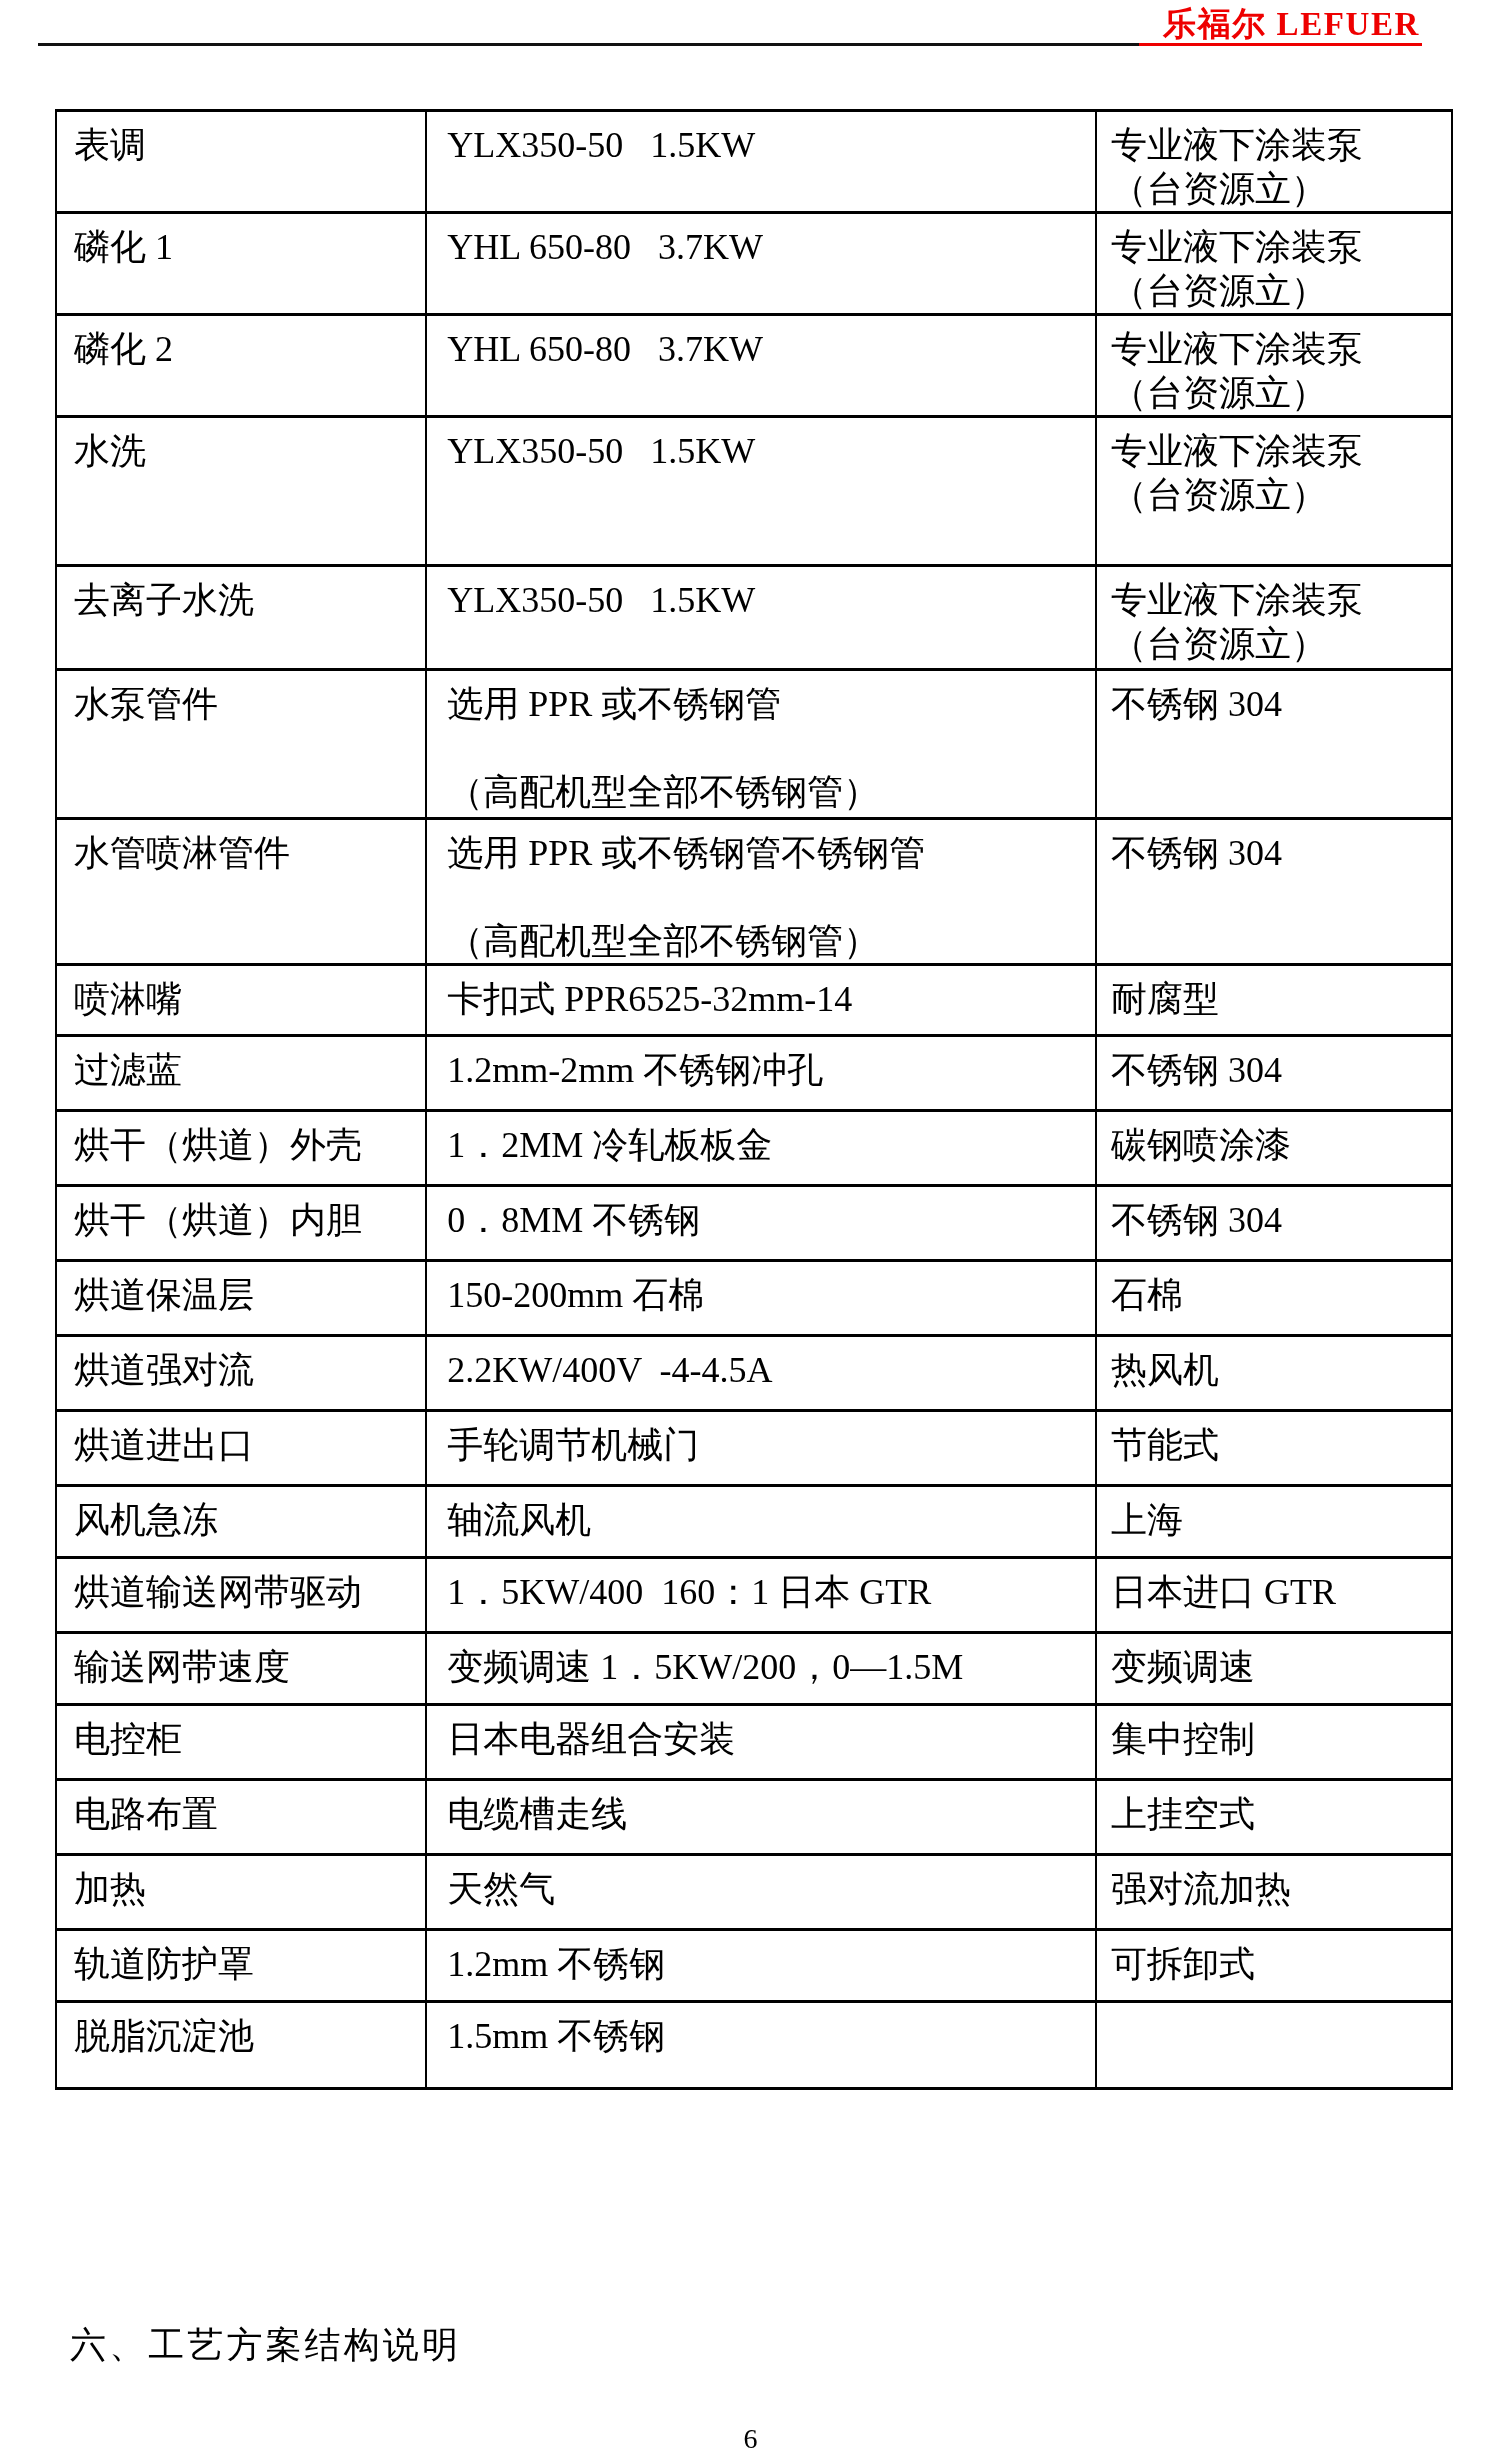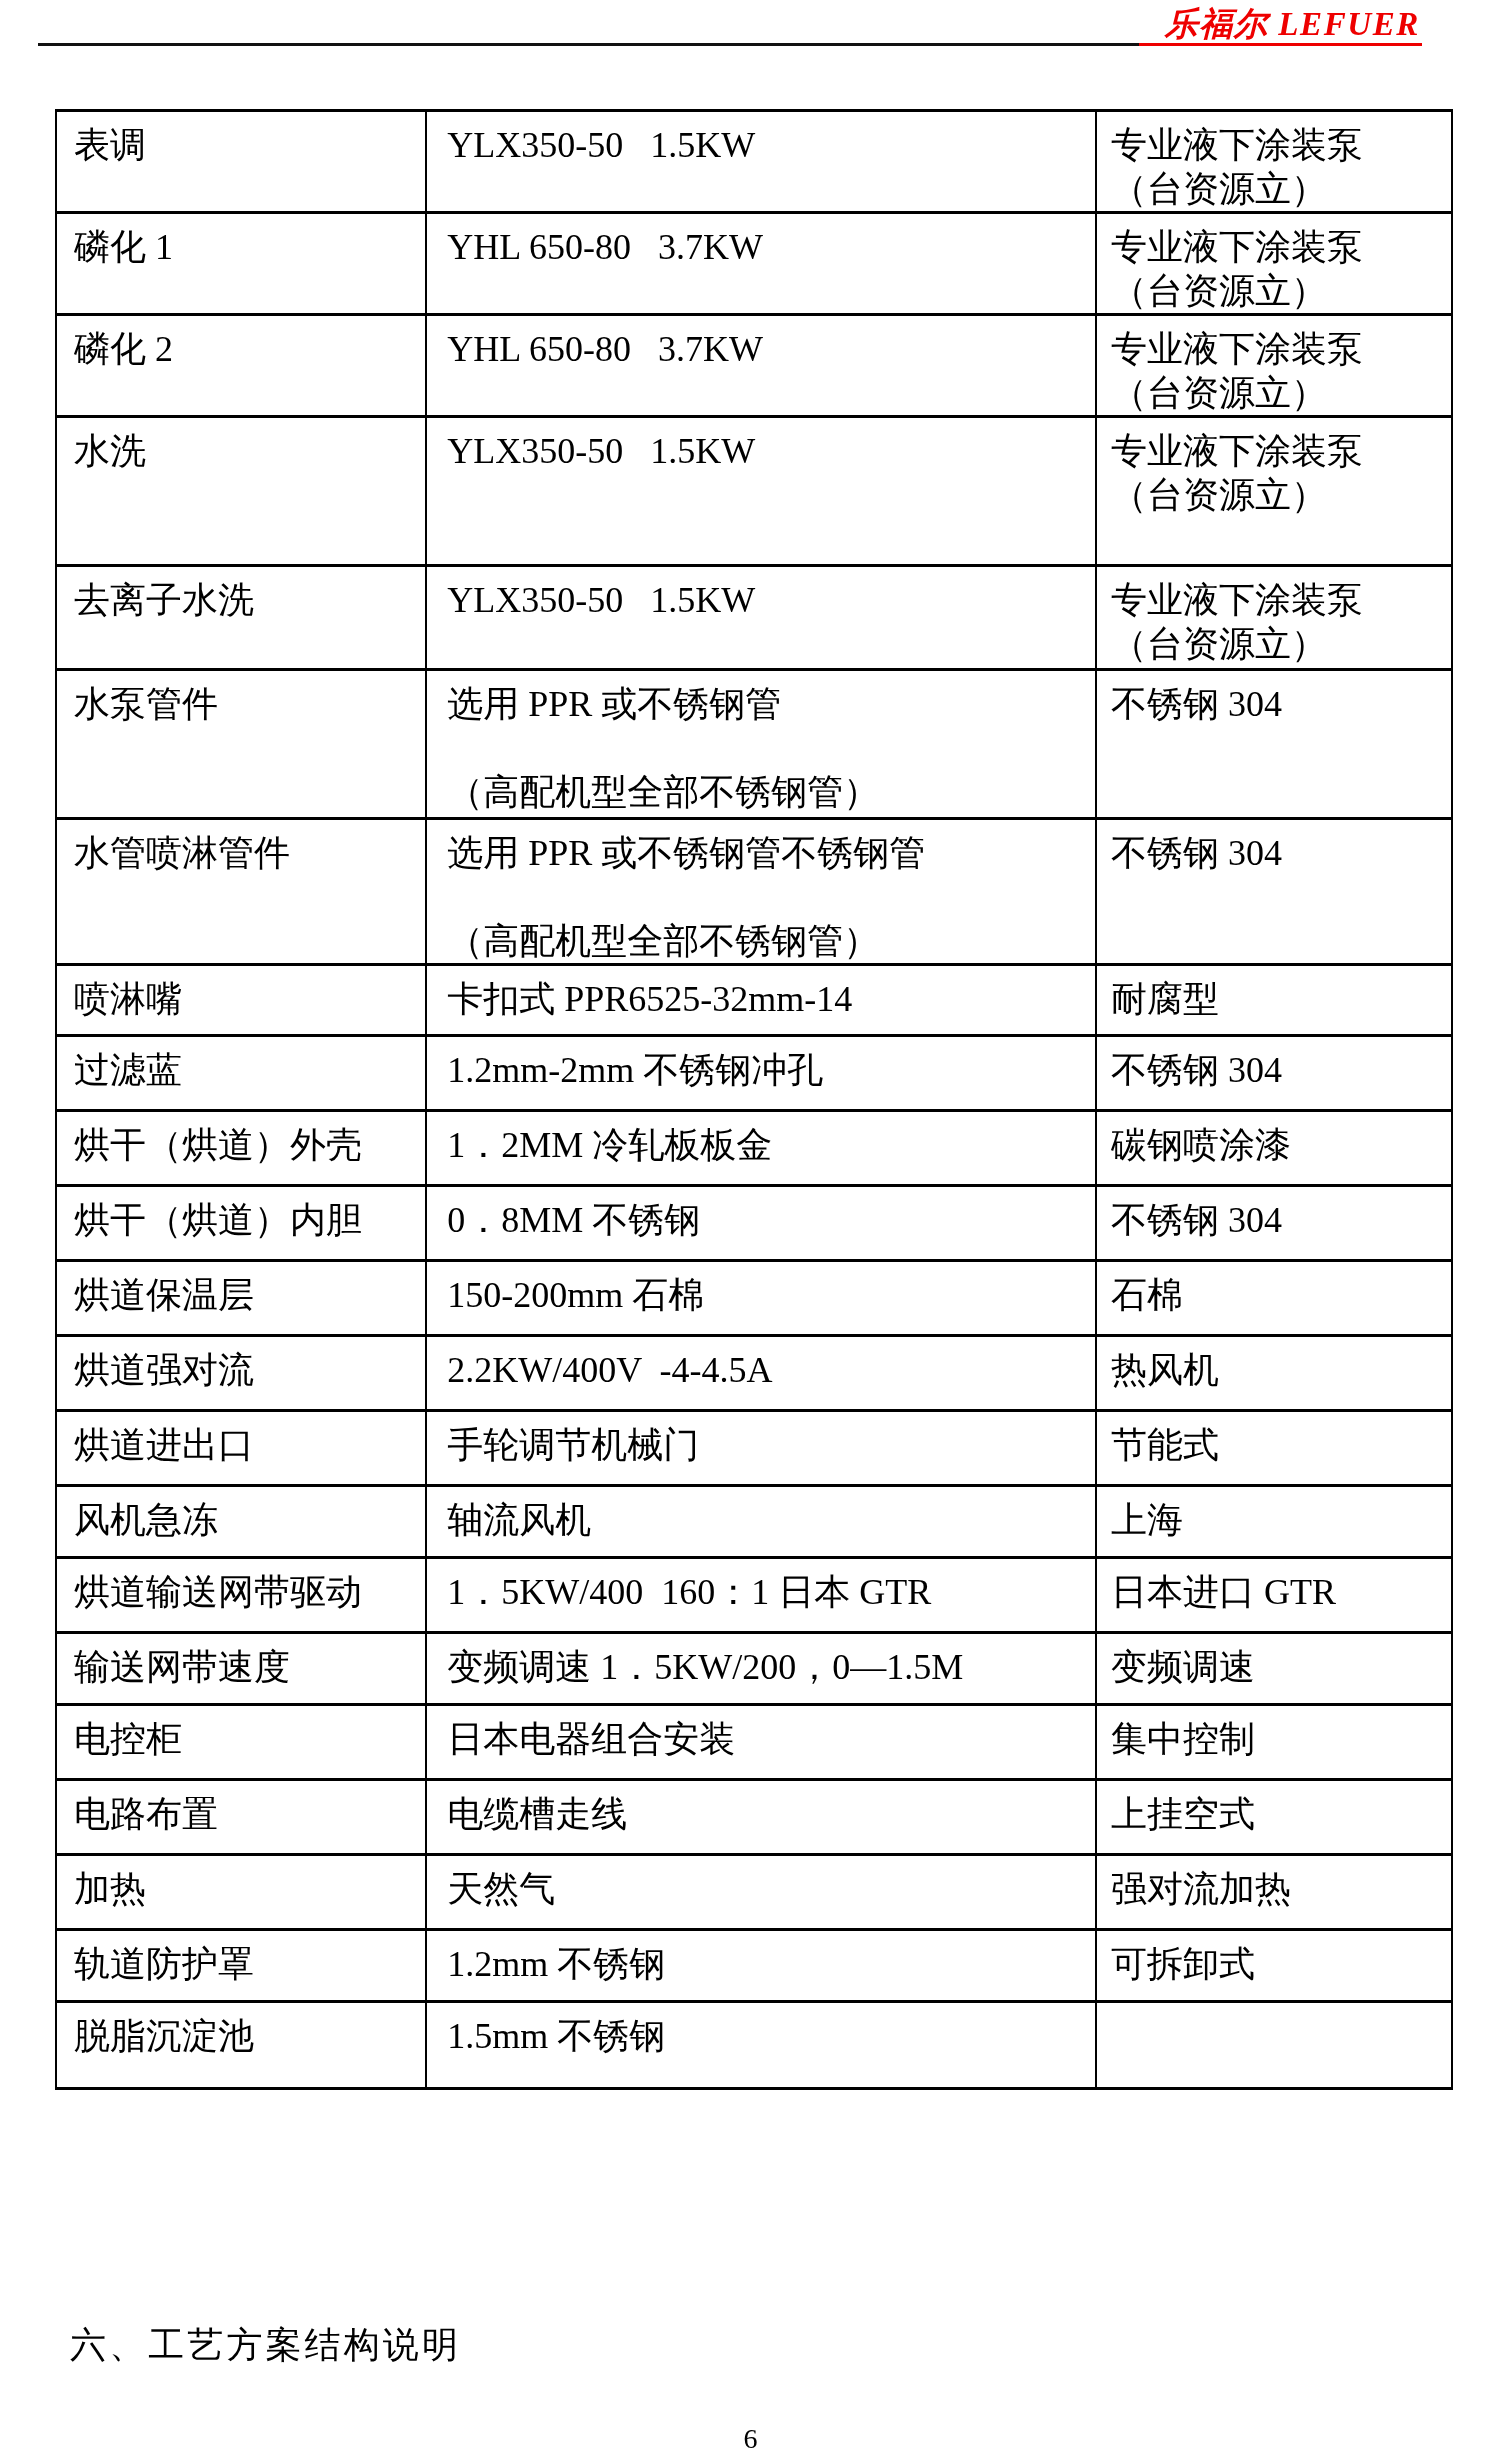--- a/index.html
+++ b/index.html
@@ -27,21 +27,20 @@
     width: 283px; height: 3.1px;
     background: #ee0000;
   }
   .brand {
     position: absolute;
     top: 6.3px;
     right: 81px;
     font-size: 33px;
     line-height: 36px;
     font-weight: 700;
-    font-style: italic;
     color: #ee0000;
     letter-spacing: 1.6px;
     white-space: pre;
   }
 
   
   table.spec {
     position: absolute;
     left: 55px; top: 109px;
     width: 1396px;

